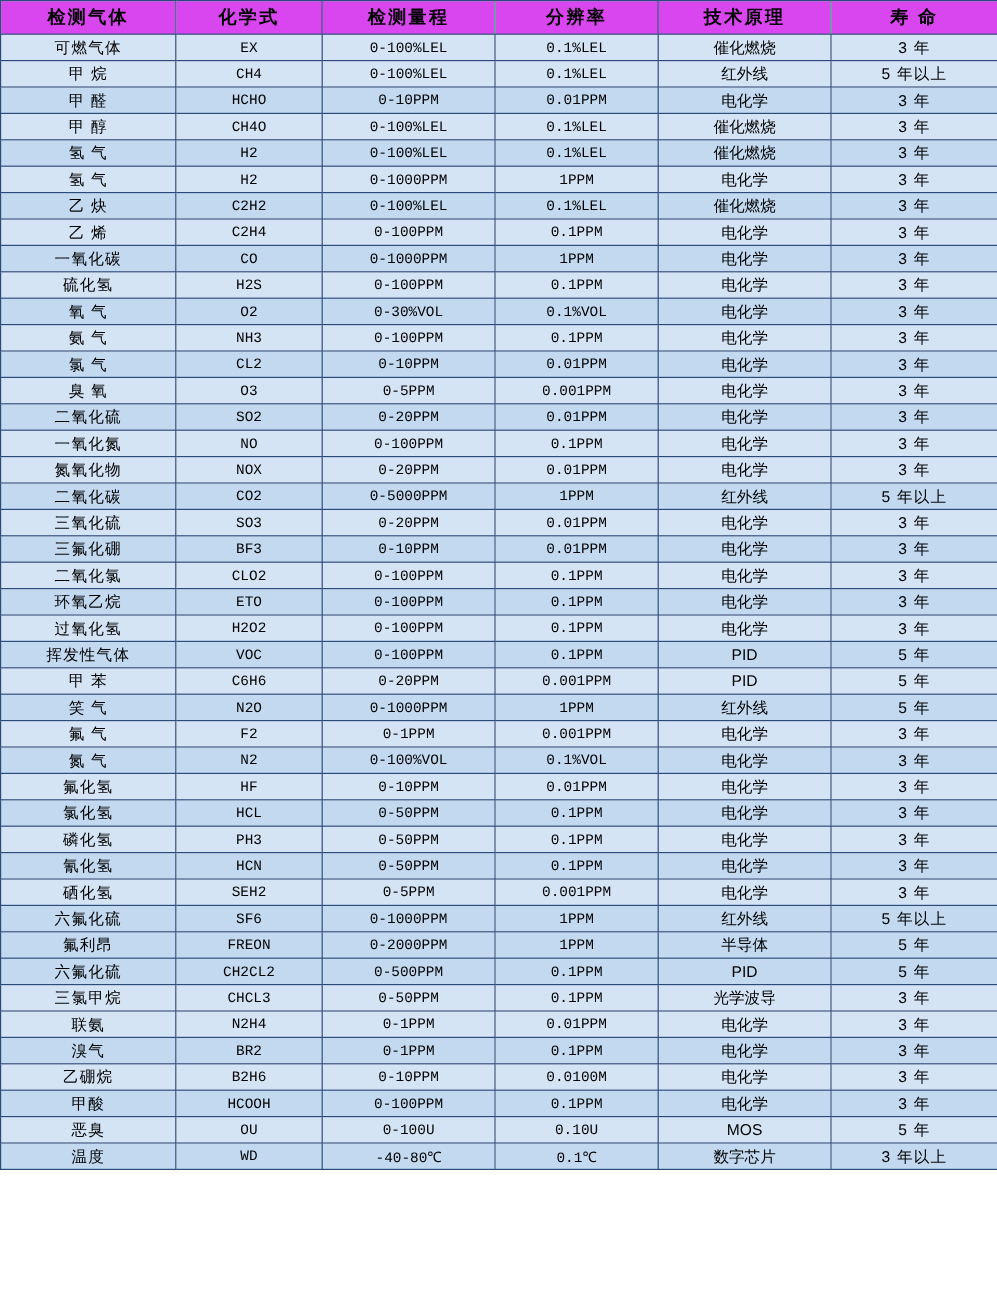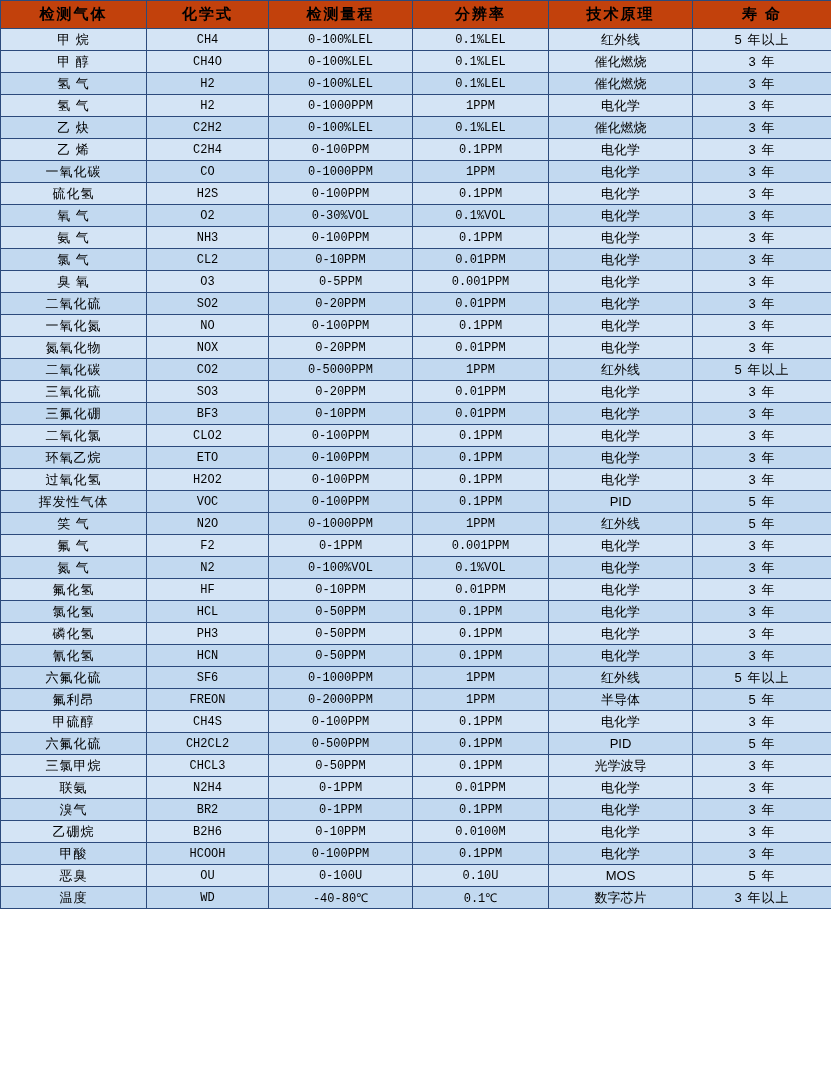--- a/index.html
+++ b/index.html
@@ -29,21 +29,21 @@
     text-align: center;
     vertical-align: middle;
     color: #000000;
     font-size: 13px;
     height: 21px;
     padding: 0;
     overflow: hidden;
     white-space: nowrap;
   }
   #gas-table thead th {
-    background: #c2410c;
+    background: #d946ef;
     font-weight: bold;
     font-size: 15px;
     height: 27px;
     letter-spacing: 2px;
   }
   #gas-table tbody tr.odd td {
     background: #d4e4f5;
   }
   #gas-table tbody tr.even td {
     background: #c2d9f0;
@@ -77,27 +77,43 @@
       <th>检测气体</th>
       <th>化学式</th>
       <th>检测量程</th>
       <th>分辨率</th>
       <th>技术原理</th>
       <th>寿 命</th>
     </tr>
   </thead>
   <tbody id="table-body">
       <tr class="odd">
+        <td class="name">可燃气体</td>
+        <td class="mono">EX</td>
+        <td class="mono">0-100%LEL</td>
+        <td class="mono">0.1%LEL</td>
+        <td>催化燃烧</td>
+        <td class="life">3 年</td>
+      </tr>
+      <tr class="odd">
         <td class="name">甲 烷</td>
         <td class="mono">CH4</td>
         <td class="mono">0-100%LEL</td>
         <td class="mono">0.1%LEL</td>
         <td>红外线</td>
         <td class="life">5 年以上</td>
       </tr>
+      <tr class="even">
+        <td class="name">甲 醛</td>
+        <td class="mono">HCHO</td>
+        <td class="mono">0-10PPM</td>
+        <td class="mono">0.01PPM</td>
+        <td>电化学</td>
+        <td class="life">3 年</td>
+      </tr>
       <tr class="odd">
         <td class="name">甲 醇</td>
         <td class="mono">CH4O</td>
         <td class="mono">0-100%LEL</td>
         <td class="mono">0.1%LEL</td>
         <td>催化燃烧</td>
         <td class="life">3 年</td>
       </tr>
       <tr class="even">
         <td class="name">氢 气</td>
@@ -252,20 +268,28 @@
         <td class="life">3 年</td>
       </tr>
       <tr class="even">
         <td class="name">挥发性气体</td>
         <td class="mono">VOC</td>
         <td class="mono">0-100PPM</td>
         <td class="mono">0.1PPM</td>
         <td>PID</td>
         <td class="life">5 年</td>
       </tr>
+      <tr class="odd">
+        <td class="name">甲 苯</td>
+        <td class="mono">C6H6</td>
+        <td class="mono">0-20PPM</td>
+        <td class="mono">0.001PPM</td>
+        <td>PID</td>
+        <td class="life">5 年</td>
+      </tr>
       <tr class="even">
         <td class="name">笑 气</td>
         <td class="mono">N2O</td>
         <td class="mono">0-1000PPM</td>
         <td class="mono">1PPM</td>
         <td>红外线</td>
         <td class="life">5 年</td>
       </tr>
       <tr class="odd">
         <td class="name">氟 气</td>
@@ -308,43 +332,43 @@
         <td class="life">3 年</td>
       </tr>
       <tr class="even">
         <td class="name">氰化氢</td>
         <td class="mono">HCN</td>
         <td class="mono">0-50PPM</td>
         <td class="mono">0.1PPM</td>
         <td>电化学</td>
         <td class="life">3 年</td>
       </tr>
+      <tr class="odd">
+        <td class="name">硒化氢</td>
+        <td class="mono">SEH2</td>
+        <td class="mono">0-5PPM</td>
+        <td class="mono">0.001PPM</td>
+        <td>电化学</td>
+        <td class="life">3 年</td>
+      </tr>
       <tr class="even">
         <td class="name">六氟化硫</td>
         <td class="mono">SF6</td>
         <td class="mono">0-1000PPM</td>
         <td class="mono">1PPM</td>
         <td>红外线</td>
         <td class="life">5 年以上</td>
       </tr>
       <tr class="even">
         <td class="name">氟利昂</td>
         <td class="mono">FREON</td>
         <td class="mono">0-2000PPM</td>
         <td class="mono">1PPM</td>
         <td>半导体</td>
         <td class="life">5 年</td>
-      </tr>
-      <tr class="odd">
-        <td class="name">甲硫醇</td>
-        <td class="mono">CH4S</td>
-        <td class="mono">0-100PPM</td>
-        <td class="mono">0.1PPM</td>
-        <td>电化学</td>
-        <td class="life">3 年</td>
       </tr>
       <tr class="even">
         <td class="name">六氟化硫</td>
         <td class="mono">CH2CL2</td>
         <td class="mono">0-500PPM</td>
         <td class="mono">0.1PPM</td>
         <td>PID</td>
         <td class="life">5 年</td>
       </tr>
       <tr class="odd">

